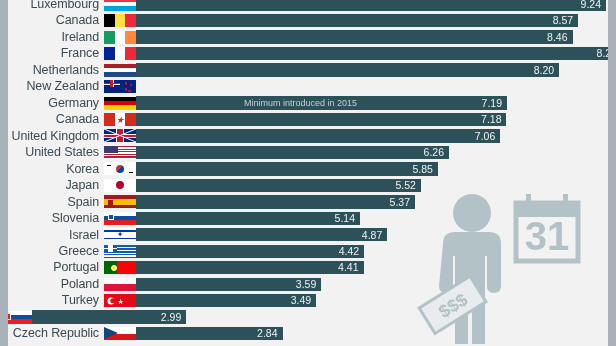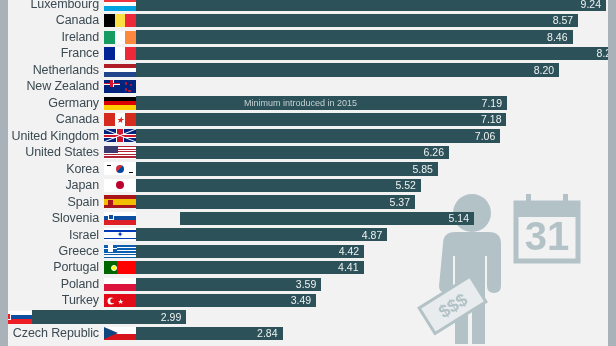--- a/index.html
+++ b/index.html
@@ -360,21 +360,21 @@
                      <div class="h3">
                 <i style="background:#fff"></i>
                 <i style="background:#0b4ea2"></i>
                 <i style="background:#de1f26"></i>
               </div>
                      <div style="position:absolute;left:14%;top:14%;width:6px;height:6px;background:#0b4ea2;border:1px solid #fff"></div>
                    </div>
           </div>
         </div>
         <div class="bar-cell">
-          <div class="bar" style="width: 294px; margin-left: 44px;">
+          <div class="bar" style="width: 224px;">
             <span class="bar-value">5.14</span>
           </div>
         </div>
       </div>
       <div class="row">
         <div class="label-cell">Israel</div>
         <div class="flag-cell">
           <div class="flag">
             <div style="position:absolute;inset:0;background:#fff">
                      <div style="position:absolute;left:0;top:14%;width:100%;height:15%;background:#0038b8"></div>

